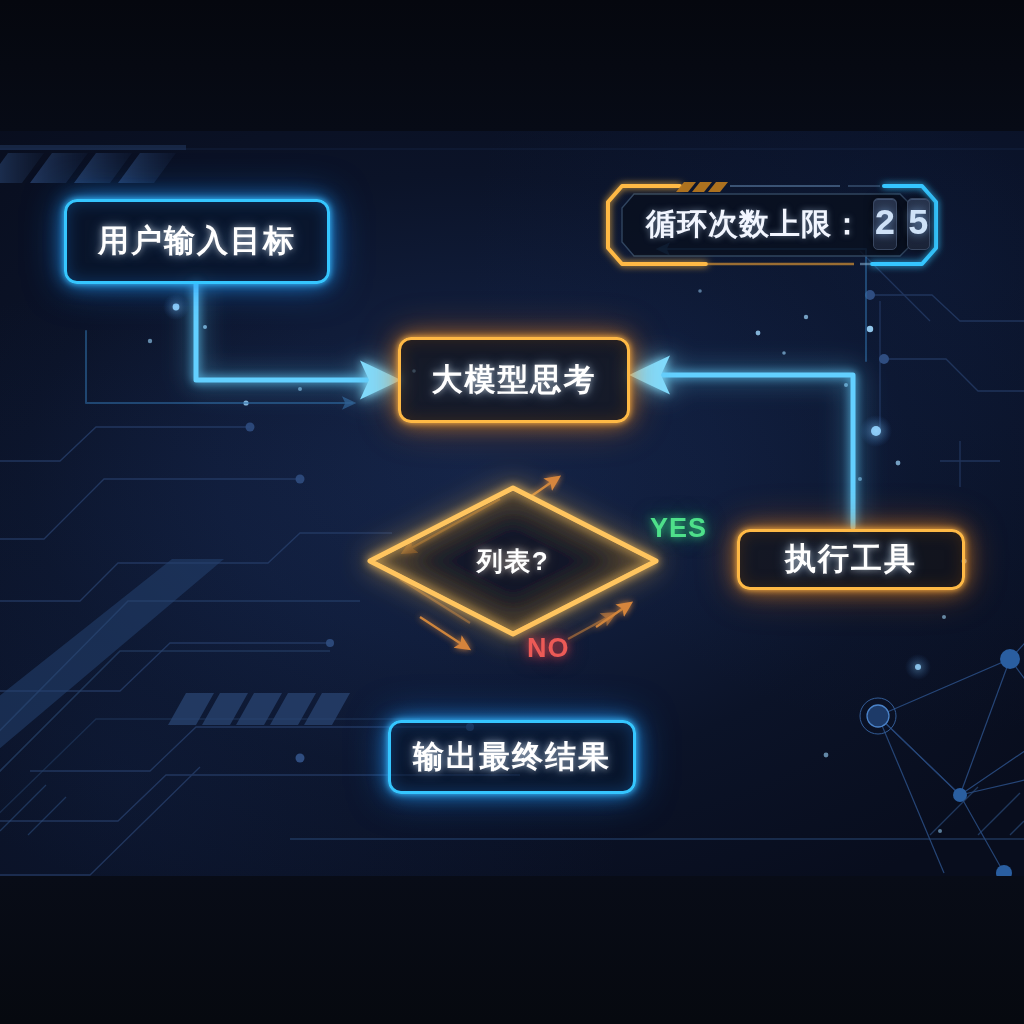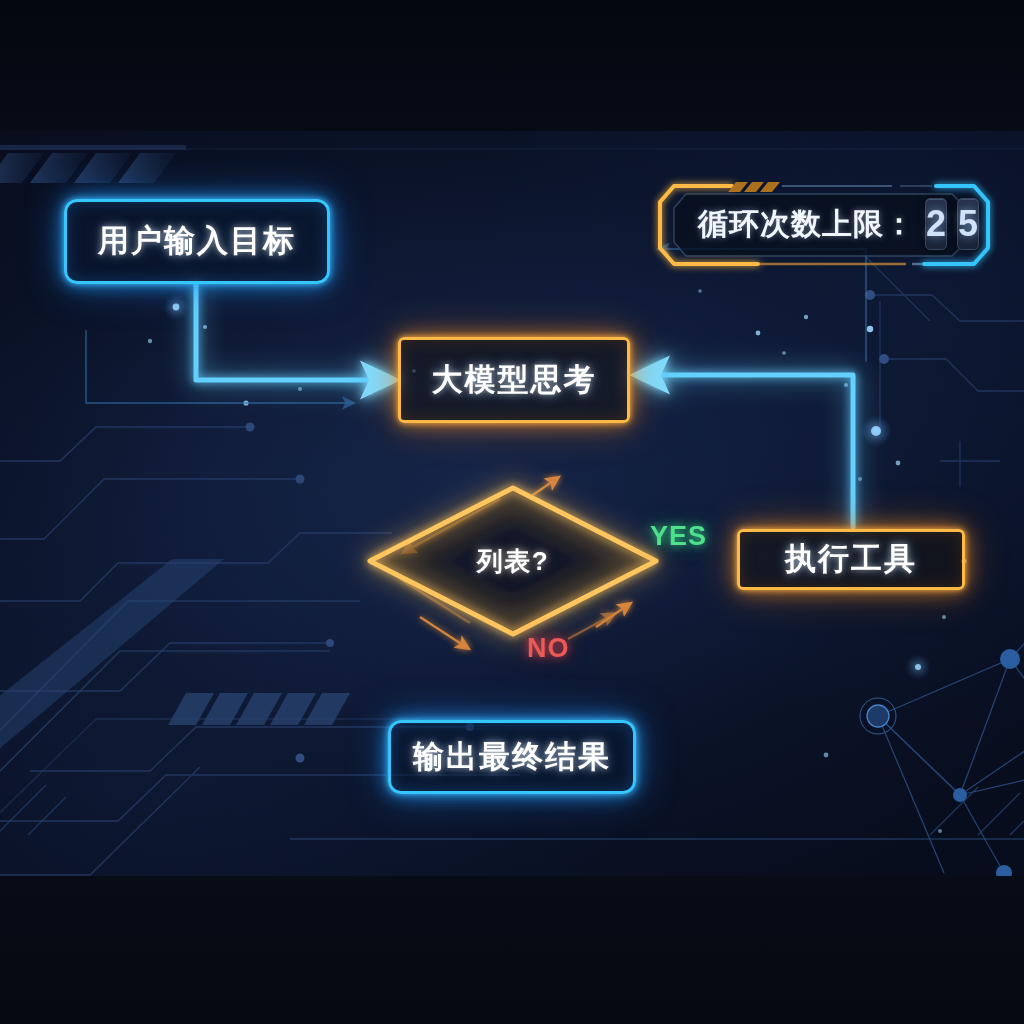--- a/index.html
+++ b/index.html
@@ -92,21 +92,21 @@
     background: rgba(10,24,48,.55);
     box-shadow:
       0 0 6px rgba(60,190,255,.95),
       0 0 18px rgba(40,165,255,.75),
       0 0 38px rgba(25,130,240,.55),
       inset 0 0 16px rgba(30,120,210,.35);
   }
   
   .box-amber {
     border: 3px solid #ffb945;
-    border-radius: 6px;
+    border-radius: 13px;
     background: rgba(26,20,14,.45);
     box-shadow:
       0 0 6px rgba(255,180,70,.95),
       0 0 20px rgba(255,150,40,.65),
       0 0 42px rgba(225,115,25,.45),
       inset 0 0 16px rgba(120,70,15,.35);
   }
 
   #node-input   { left: 64px;  top: 68px;  width: 266px; height: 85px; }
   #node-think   { left: 398px; top: 206px; width: 232px; height: 86px; }
@@ -139,36 +139,37 @@
   
   .edge-label {
     position: absolute;
     z-index: 12;
     font-size: 27px;
     font-weight: 700;
     letter-spacing: 1px;
     user-select: none;
   }
   #label-yes {
-    left: 650px; top: 390px;
+    left: 650px; top: 382px;
     color: #4ee08a;
     text-shadow: 0 0 8px rgba(60,230,140,.85), 0 0 20px rgba(40,200,120,.5);
   }
   #label-no {
     left: 527px; top: 502px;
     color: #ec5a56;
     text-shadow: 0 0 8px rgba(240,80,80,.8), 0 0 20px rgba(220,50,50,.5);
   }
 
   
   #hud-counter {
     position: absolute;
-    left: 656px; top: 49px;
+    left: 604px; top: 49px;
     width: 337px; height: 89px;
     z-index: 14;
+    font-family: Liberation Mono, monospace;
   }
   #hud-counter .hud-inner {
     position: absolute;
     left: 28px; top: 10px;
     width: 282px; height: 68px;
     display: flex;
     align-items: center;
     gap: 6px;
     padding-left: 14px;
     box-sizing: border-box;

